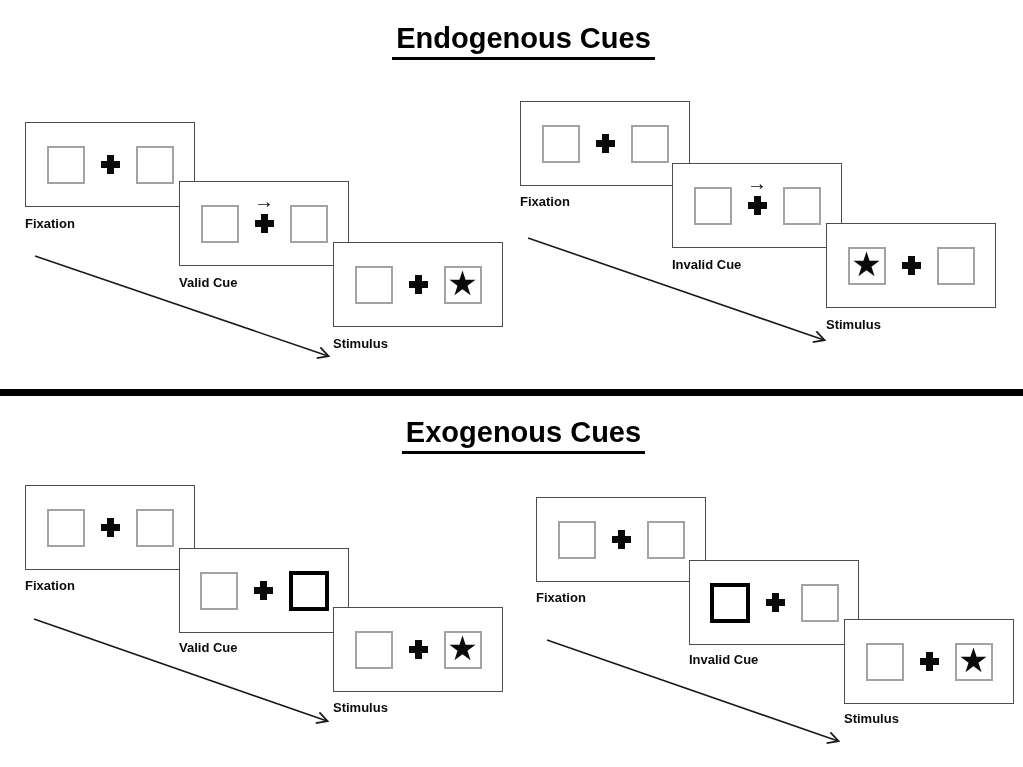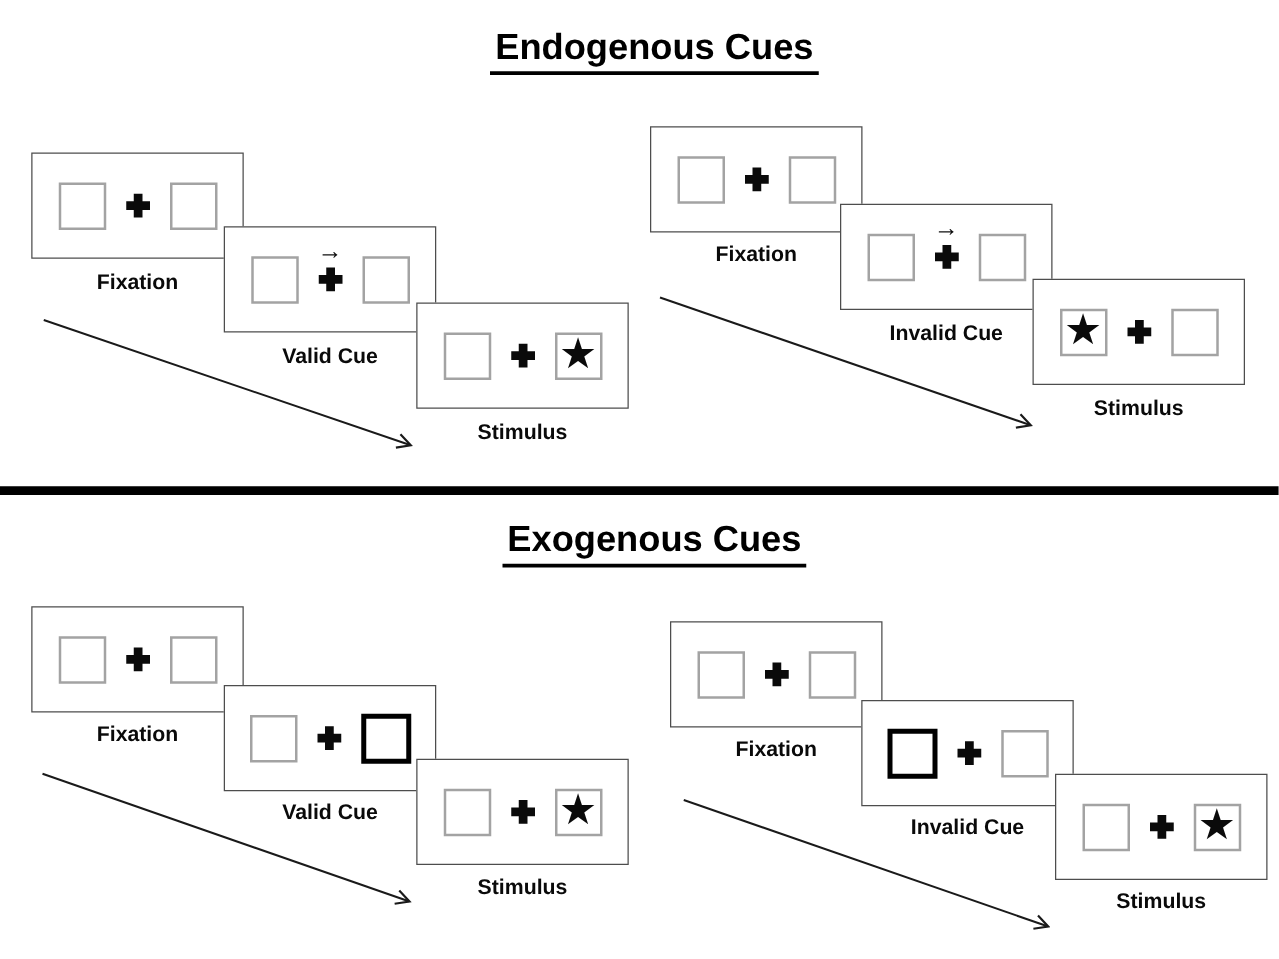--- a/index.html
+++ b/index.html
@@ -19,22 +19,22 @@
   .box{width:38px;height:38px;background:#fff;border:2px solid #a3a3a3;box-sizing:border-box;
     display:flex;align-items:center;justify-content:center;flex:0 0 auto;}
   .box.thick{border:4px solid #000;width:40px;height:40px;}
   .cross-wrap{position:relative;flex:0 0 auto;}
   .cross{width:19px;height:19px;position:relative;}
   .cross::before{content:"";position:absolute;left:0;top:6px;width:19px;height:7px;background:#0a0a0a;}
   .cross::after{content:"";position:absolute;left:6px;top:0;width:7px;height:19px;background:#0a0a0a;}
   .cue-arrow{position:absolute;left:50%;top:-23px;transform:translateX(-50%);
     font-size:20px;font-weight:700;color:#0a0a0a;line-height:1;white-space:nowrap;}
   .star{font-size:34px;line-height:1;color:#0a0a0a;margin-top:-3px;}
-  .lbl{position:absolute;width:170px;text-align:center;font-weight:700;
-    font-size:17px;color:#0a0a0a;white-space:nowrap;}
+  .lbl{position:absolute;width:170px;font-weight:700;
+    font-size:13px;color:#0a0a0a;white-space:nowrap;}
 </style>
 </head>
 <body>
 
 <div class="page">
 
   <svg class="arrows" width="1023" height="767" viewBox="0 0 1023 767">
     <defs>
       <marker id="ah" viewBox="0 0 12 12" markerWidth="15" markerHeight="15" refX="10" refY="6" orient="auto" markerUnits="userSpaceOnUse">
         <path d="M2,1.5 L10.5,6 L2,10.5" fill="none" stroke="#1a1a1a" stroke-width="1.4"></path>

